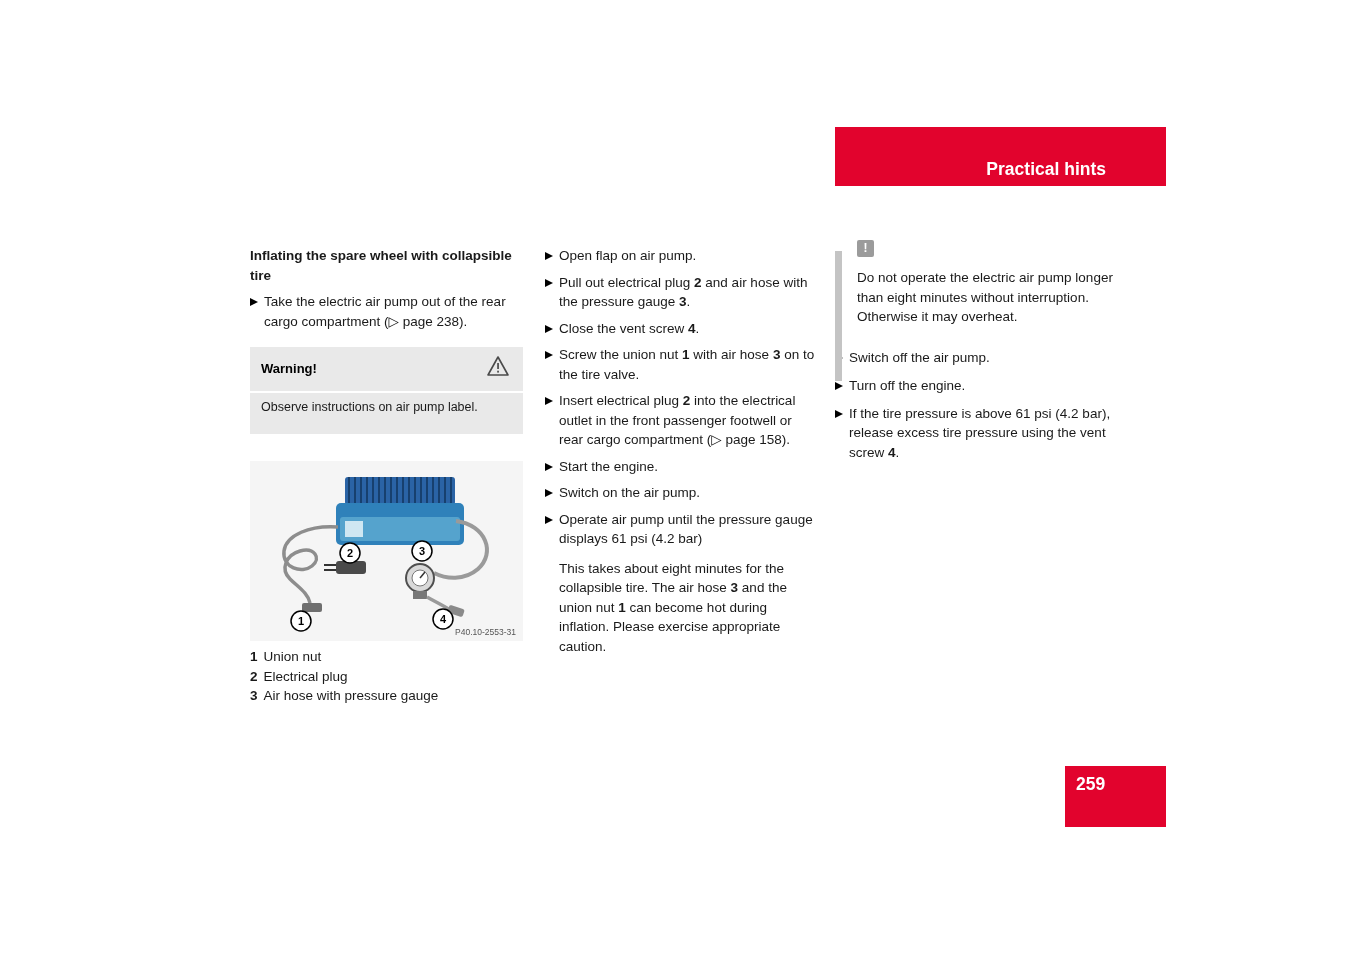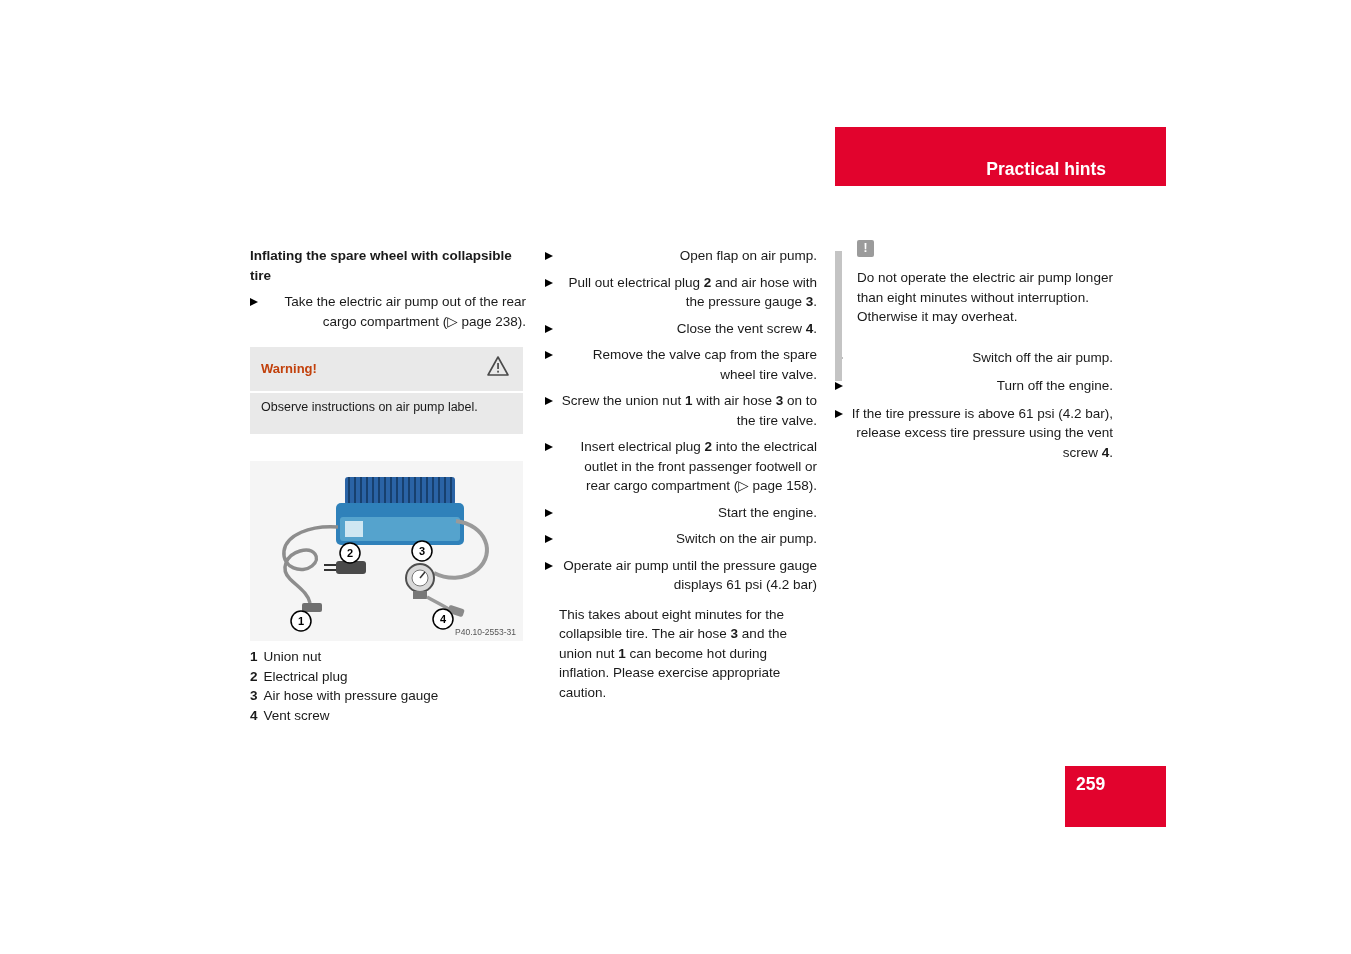--- a/index.html
+++ b/index.html
@@ -28,29 +28,29 @@
   
   .col-left{position:absolute;left:250px;top:246px;width:276px;}
   .col-mid{position:absolute;left:545px;top:246px;width:272px;}
   .col-right{position:absolute;left:835px;top:240px;width:278px;}
 
   .left-heading{font-size:13.5px;font-weight:bold;margin-bottom:7px;}
 
   .bullet-item{display:flex;margin-bottom:7px;}
   .bullet-item .marker{flex:0 0 14px;padding-top:6px;}
   .tri{width:0;height:0;border-left:8px solid #000;border-top:4.5px solid transparent;border-bottom:4.5px solid transparent;}
-  .bullet-item .btext{flex:1;text-align:right;}
+  .bullet-item .btext{flex:1;}
 
   .col-right .bullet-item{margin-bottom:8.5px;}
 
   
   .warnbox{width:273px;margin-top:16px;}
   .warnbox-head{background:var(--graybox);height:44px;display:flex;align-items:center;
                 justify-content:space-between;padding:0 13px 0 11px;margin-bottom:2px;}
-  .warnbox-head .wtitle{font-weight:bold;font-size:13px;color:#c2410c;}
+  .warnbox-head .wtitle{font-weight:bold;font-size:13px;color:#000000;}
   .warnbox-body{background:var(--graybox);padding:6px 11px 19px 11px;font-size:12.5px;line-height:16px;}
 
   
   .figure{position:relative;width:273px;height:180px;background:var(--figure_bg);margin-top:27px;}
   .figure svg{display:block;}
   .figcode{font-size:8.5px;fill:#555;font-family:"Liberation Sans",sans-serif;}
   .callout-num{font-size:11px;font-weight:bold;fill:#000;font-family:"Liberation Sans",sans-serif;}
 
   
   .legend{margin-top:6px;}
@@ -162,23 +162,20 @@
     <div class="legend">
       <div class="legend-line">
         <span class="num">1</span><span>Union nut</span>
       </div>
       <div class="legend-line">
         <span class="num">2</span><span>Electrical plug</span>
       </div>
       <div class="legend-line">
         <span class="num">3</span><span>Air hose with pressure gauge</span>
       </div>
-      <div class="legend-line">
-        <span class="num">4</span><span>Vent screw</span>
-      </div>
     </div>
   </div>
 
   <div class="col-mid">
     <div class="bullet-item">
       <div class="marker">
           <div class="tri"></div>
         </div>
       <div class="btext"><span>Open flap on air pump.</span></div>
     </div>
@@ -186,26 +183,20 @@
       <div class="marker">
           <div class="tri"></div>
         </div>
       <div class="btext"><span>Pull out electrical plug </span><span class="b">2</span><span> and air hose with the pressure gauge </span><span class="b">3</span><span>.</span></div>
     </div>
     <div class="bullet-item">
       <div class="marker">
           <div class="tri"></div>
         </div>
       <div class="btext"><span>Close the vent screw </span><span class="b">4</span><span>.</span></div>
-    </div>
-    <div class="bullet-item">
-      <div class="marker">
-          <div class="tri"></div>
-        </div>
-      <div class="btext"><span>Remove the valve cap from the spare wheel tire valve.</span></div>
     </div>
     <div class="bullet-item">
       <div class="marker">
           <div class="tri"></div>
         </div>
       <div class="btext"><span>Screw the union nut </span><span class="b">1</span><span> with air hose </span><span class="b">3</span><span> on to the tire valve.</span></div>
     </div>
     <div class="bullet-item">
       <div class="marker">
           <div class="tri"></div>

